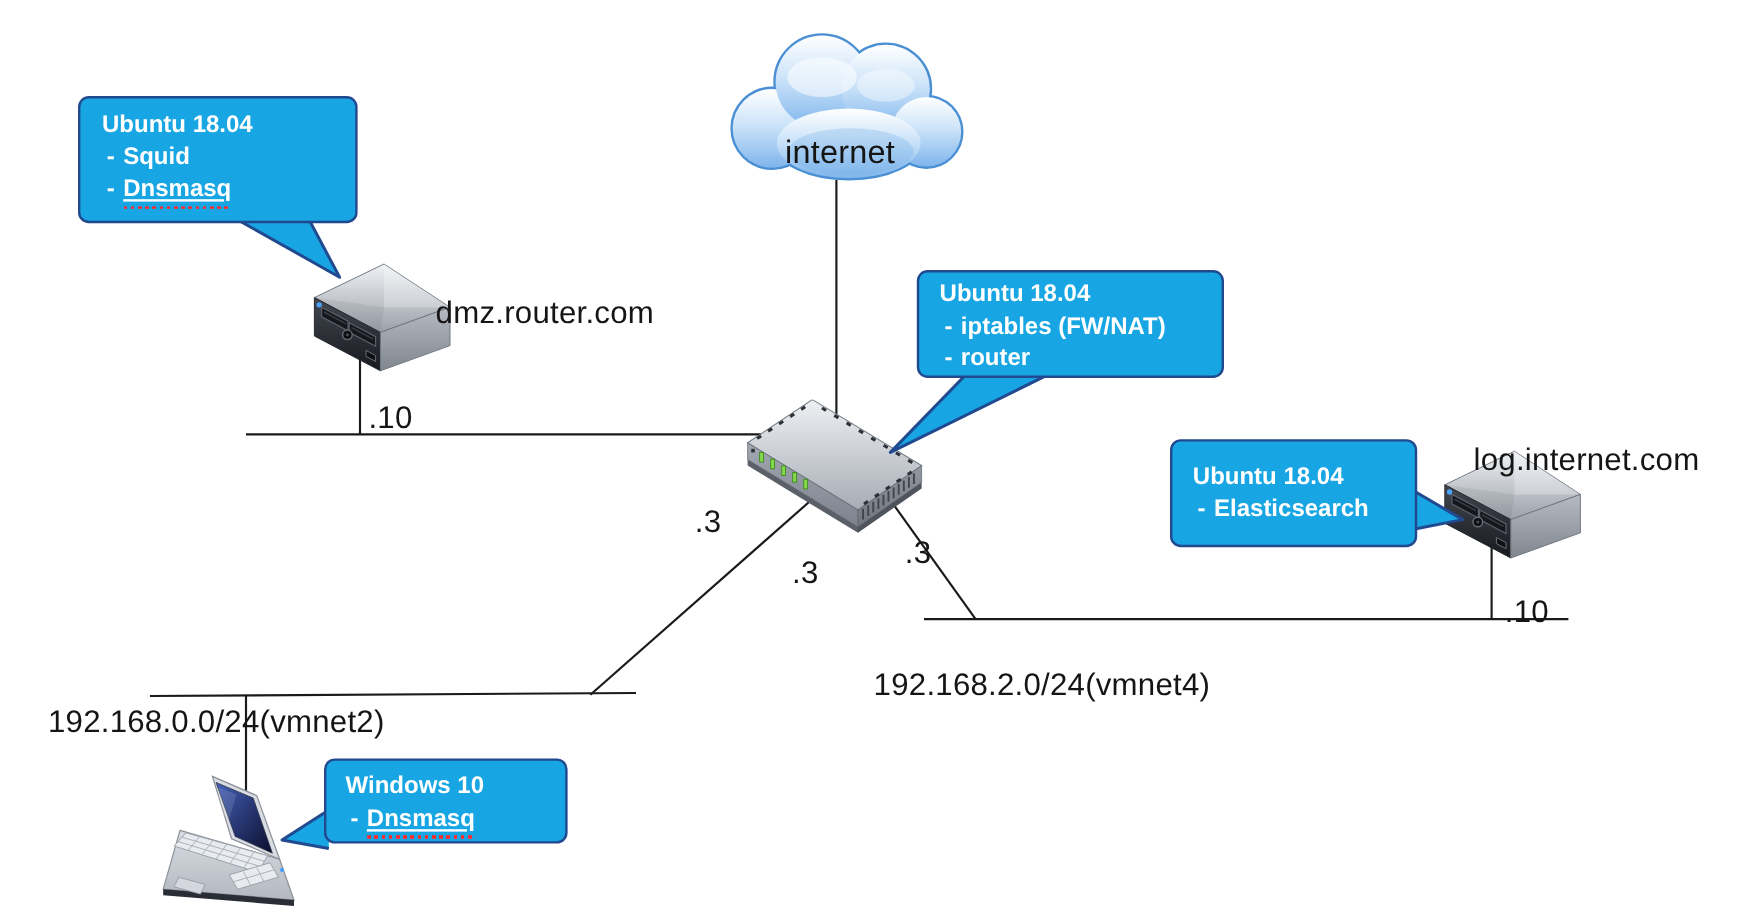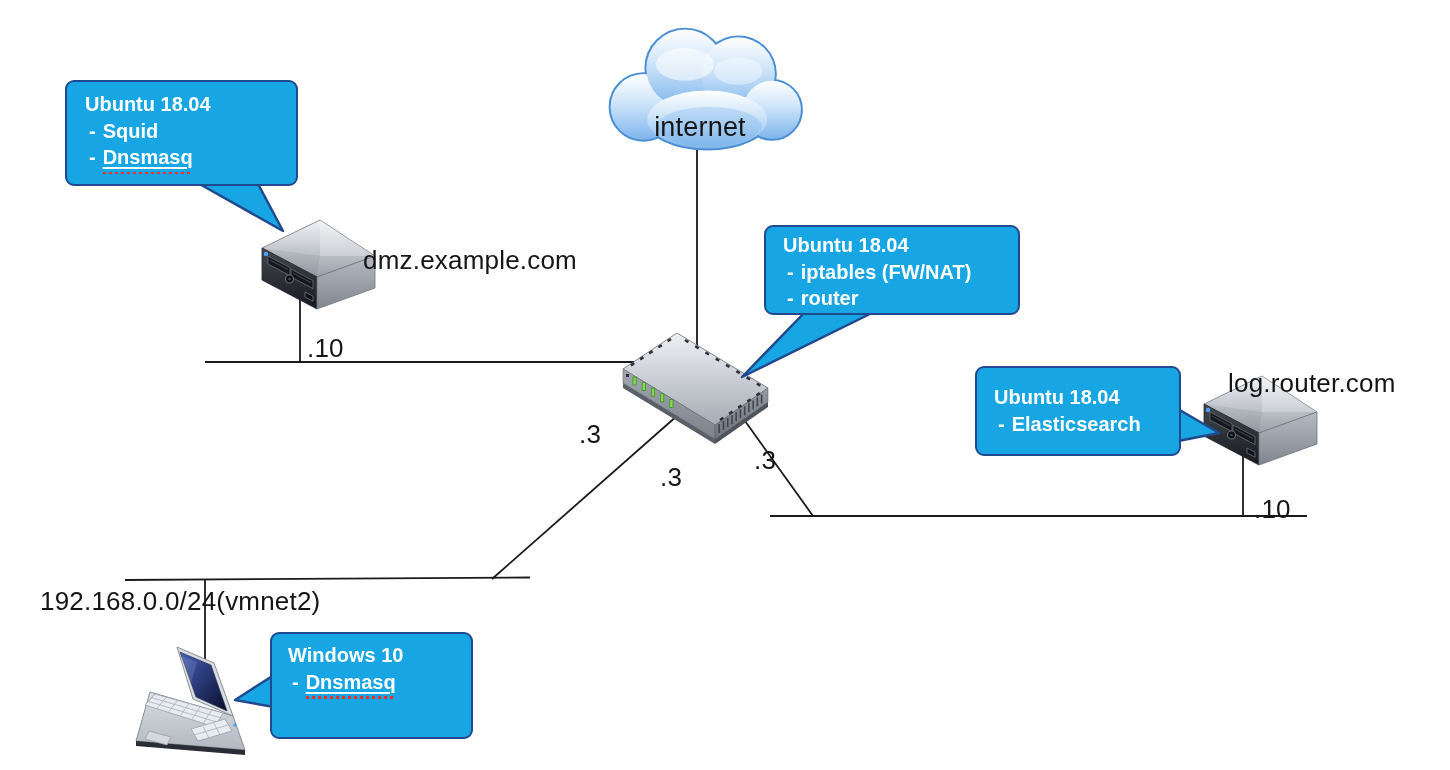--- a/index.html
+++ b/index.html
@@ -112,39 +112,39 @@
     <polygon points="59,61 117,40 117,72 59,93" fill="url(#srvRight)" stroke="#70767e" stroke-width="0.8"></polygon>
     <polygon points="10,40 32,51.6 32,59.6 10,48" fill="#15171c" stroke="#5b616b" stroke-width="1"></polygon>
     <path d="M12,44 L30,53.6" stroke="#3a3f47" stroke-width="1.2" fill="none"></path>
     <polygon points="33,53 55,64.6 55,72.6 33,61" fill="#15171c" stroke="#5b616b" stroke-width="1"></polygon>
     <path d="M35,57 L53,66.6" stroke="#3a3f47" stroke-width="1.2" fill="none"></path>
     <circle cx="8" cy="38" r="2.2" fill="#4aa3ff"></circle>
     <circle cx="31.5" cy="63" r="4" fill="#0d0f13" stroke="#656b75" stroke-width="1.2"></circle>
     <circle cx="31.5" cy="63" r="1.3" fill="#454b55"></circle>
     <polygon points="47,76 55,80.2 55,85.2 47,81" fill="#0d0f13" stroke="#70767e" stroke-width="0.8"></polygon>
   </svg>
-  <div class="lbl" style="left:363px;top:217px">dmz.example.com</div>
+  <div class="lbl" style="left:363px;top:217px">dmz.router.com</div>
   <div class="lbl" style="left:307px;top:305px">.10</div>
 
   <svg class="abs" style="left:1200px;top:372px" width="120" height="96" viewBox="0 0 120 96">
     <polygon points="62,4 117,40 59,61 4,32" fill="url(#srvTop)" stroke="#70767e" stroke-width="0.8"></polygon>
     <polygon points="62,4 117,40 62,40" fill="#ffffff" opacity="0.25"></polygon>
     <polygon points="4,32 62,40 59,61" fill="#000000" opacity="0.06"></polygon>
     <polygon points="4,32 59,61 59,93 4,64" fill="url(#srvFront)" stroke="#23262c" stroke-width="0.8"></polygon>
     <polygon points="59,61 117,40 117,72 59,93" fill="url(#srvRight)" stroke="#70767e" stroke-width="0.8"></polygon>
     <polygon points="10,40 32,51.6 32,59.6 10,48" fill="#15171c" stroke="#5b616b" stroke-width="1"></polygon>
     <path d="M12,44 L30,53.6" stroke="#3a3f47" stroke-width="1.2" fill="none"></path>
     <polygon points="33,53 55,64.6 55,72.6 33,61" fill="#15171c" stroke="#5b616b" stroke-width="1"></polygon>
     <path d="M35,57 L53,66.6" stroke="#3a3f47" stroke-width="1.2" fill="none"></path>
     <circle cx="8" cy="38" r="2.2" fill="#4aa3ff"></circle>
     <circle cx="31.5" cy="63" r="4" fill="#0d0f13" stroke="#656b75" stroke-width="1.2"></circle>
     <circle cx="31.5" cy="63" r="1.3" fill="#454b55"></circle>
     <polygon points="47,76 55,80.2 55,85.2 47,81" fill="#0d0f13" stroke="#70767e" stroke-width="0.8"></polygon>
   </svg>
-  <div class="lbl" style="left:1228px;top:340px">log.router.com</div>
+  <div class="lbl" style="left:1228px;top:340px">log.internet.com</div>
   <div class="lbl" style="left:1254px;top:466px">.10</div>
 
   <svg class="abs" style="left:618px;top:333px" width="154" height="114" viewBox="0 0 154 114">
     <defs>
       <linearGradient id="rtTop" x1="0" y1="0" x2="0" y2="1">
         <stop offset="0" stop-color="#eef0f3"></stop>
           <stop offset="1" stop-color="#a6acb5"></stop>
       </linearGradient>
       <linearGradient id="rtLeft" x1="0" y1="0" x2="0" y2="1">
         <stop offset="0" stop-color="#a2a8b1"></stop>
@@ -196,20 +196,21 @@
     <polygon points="56,86 90,76 97,88 63,98" fill="#e8ebef" stroke="#9aa0a8" stroke-width="0.8"></polygon>
     <path d="M59,92 L93,82 M68,83.5 L74,95 M79,80.3 L85,91.7" stroke="#aab0b8" stroke-width="0.8" fill="none"></path>
     <polygon points="14,88 36,94 32,102 10,96" fill="#d4d8de" stroke="#9aa0a8" stroke-width="0.8"></polygon>
     <polygon points="42,4 79,20 98,73 58,56" fill="#d9dce2" stroke="#8a8f97" stroke-width="1"></polygon>
     <polygon points="45,9 76,22 92,68 61,54" fill="url(#scrG)" stroke="#2a3240" stroke-width="0.6"></polygon>
     <polygon points="47,13 62,19 56,40 46,32" fill="#ffffff" opacity="0.12"></polygon>
     <circle cx="100" cy="82" r="1.6" fill="#3b9cff"></circle>
   </svg>
 
   <div class="lbl" style="left:40px;top:558px">192.168.0.0/24(vmnet2)</div>
+  <div class="lbl" style="left:728px;top:527px">192.168.2.0/24(vmnet4)</div>
 
   <svg class="abs" style="left:0;top:0;pointer-events:none" width="1450" height="770" viewBox="0 0 1450 770">
     <path class="tail" d="M196,182 L283,231 L257,182"></path>
     <path class="tail" d="M806,311 L742,377 L876,311"></path>
     <path class="tail" d="M1178,409 L1219,433 L1178,441"></path>
     <path class="tail" d="M274,675 L235,700 L274,707"></path>
   </svg>
 
   <div class="callout" style="left:65px;top:80px;width:233px;height:106px;padding:9px 8px 0 18px">
     <div>Ubuntu 18.04</div>
@@ -231,20 +232,20 @@
     </div>
   </div>
 
   <div class="callout" style="left:975px;top:366px;width:206px;height:90px;padding:16px 8px 0 17px">
     <div>Ubuntu 18.04</div>
     <div class="co-item">
       <span class="bullet">-</span><span>Elasticsearch</span>
     </div>
   </div>
 
-  <div class="callout" style="left:270px;top:632px;width:203px;height:107px;padding:8px 8px 0 16px">
+  <div class="callout" style="left:270px;top:632px;width:203px;height:71px;padding:8px 8px 0 16px">
     <div>Windows 10</div>
     <div class="co-item">
       <span class="bullet">-</span><span class="misspelled">Dnsmasq</span>
     </div>
   </div>
 
 </div>
 
 </body></html>

